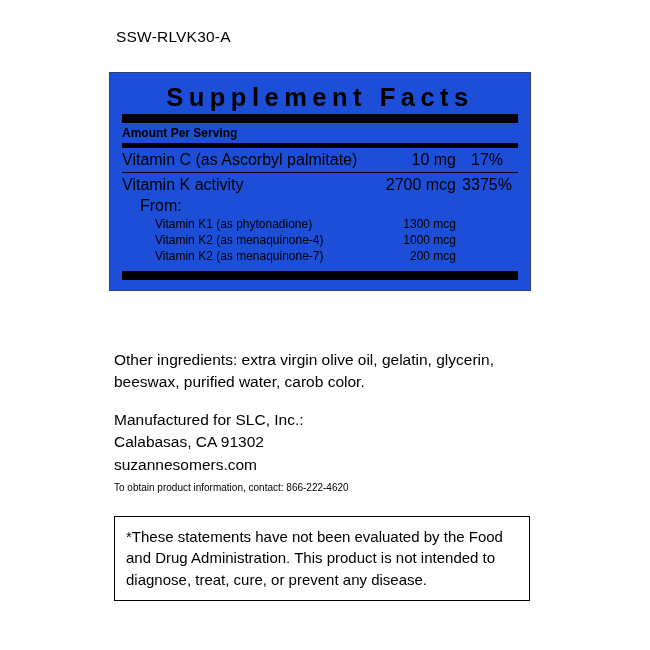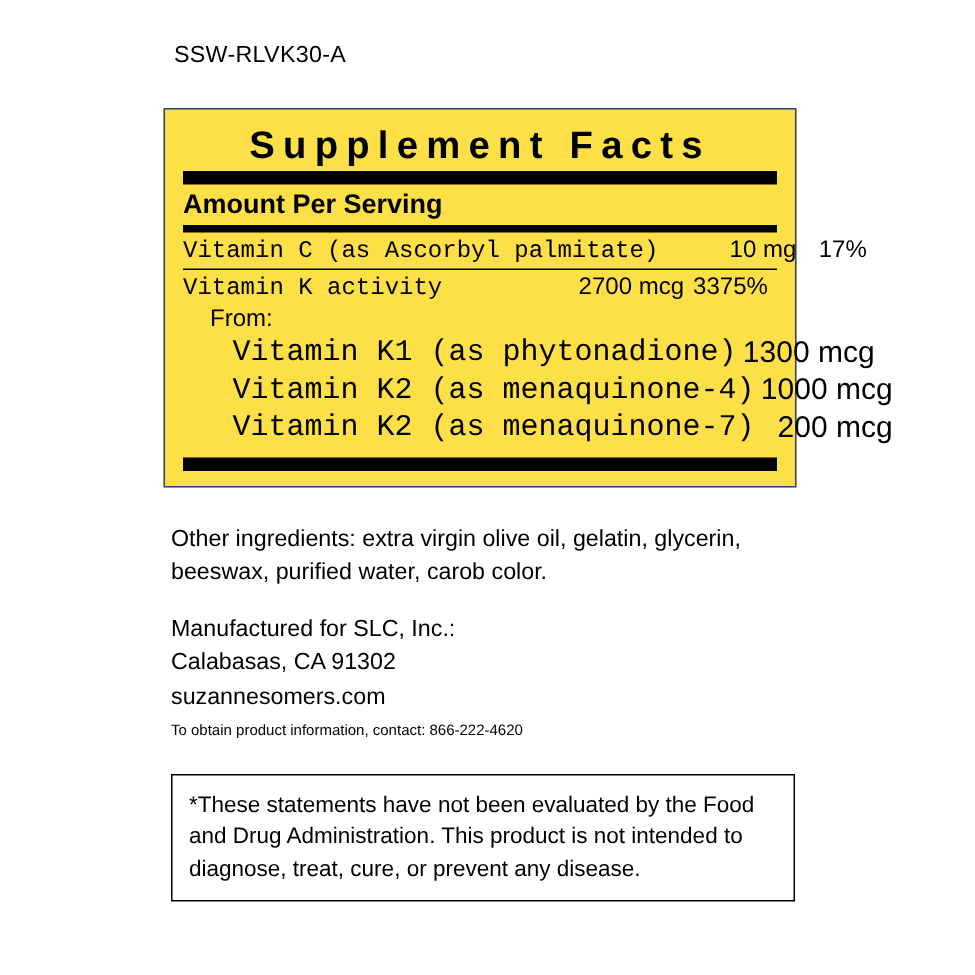--- a/index.html
+++ b/index.html
@@ -31,21 +31,21 @@
   }
 
   
   .facts-panel {
     position: absolute;
     left: 109px;
     top: 72px;
     width: 422px;
     box-sizing: border-box;
     border: 1px solid #2b3f7a;
-    background: #fde047;
+    background: #1d4ed8;
     padding: 8px 12px 10px 12px;
   }
   .facts-title {
     font-size: 25.5px;
     font-weight: bold;
     letter-spacing: 5.5px;
     text-align: center;
     line-height: 1.15;
     padding: 2px 0 2px 0;
   }
@@ -66,54 +66,53 @@
   }
   .rule-mid {
     height: 4.5px;
     background: #000;
     margin: 0;
   }
   .hdr-row {
     display: flex;
     justify-content: space-between;
     align-items: baseline;
-    font-size: 18px;
+    font-size: 12px;
     font-weight: bold;
     padding: 3px 0 3px 0;
     flex-direction: column;
   }
   .nut-row {
     display: flex;
     align-items: baseline;
     font-size: 16px;
     padding: 3px 0 3px 0;
   }
   .nut-name {
     flex: 1 1 auto;
     white-space: nowrap;
-    font-family: Liberation Mono, monospace;
   }
   .nut-amt {
     flex: 0 0 auto;
     text-align: right;
     width: 92px;
   }
   .nut-dv {
     flex: 0 0 auto;
     text-align: center;
     width: 62px;
   }
   .sub-label {
     font-size: 16px;
     padding: 0 0 1px 18px;
   }
   .sub-row {
     display: flex;
     align-items: center;
-    font-size: 20px;
+    font-size: 12px;
     padding: 1px 0 1px 0;
   }
   .sub-row .nut-name {
     padding-left: 33px;
   }
   .sub-row .nut-amt {
     width: 92px;
   }
   .sub-row .nut-dv {
     width: 62px;

